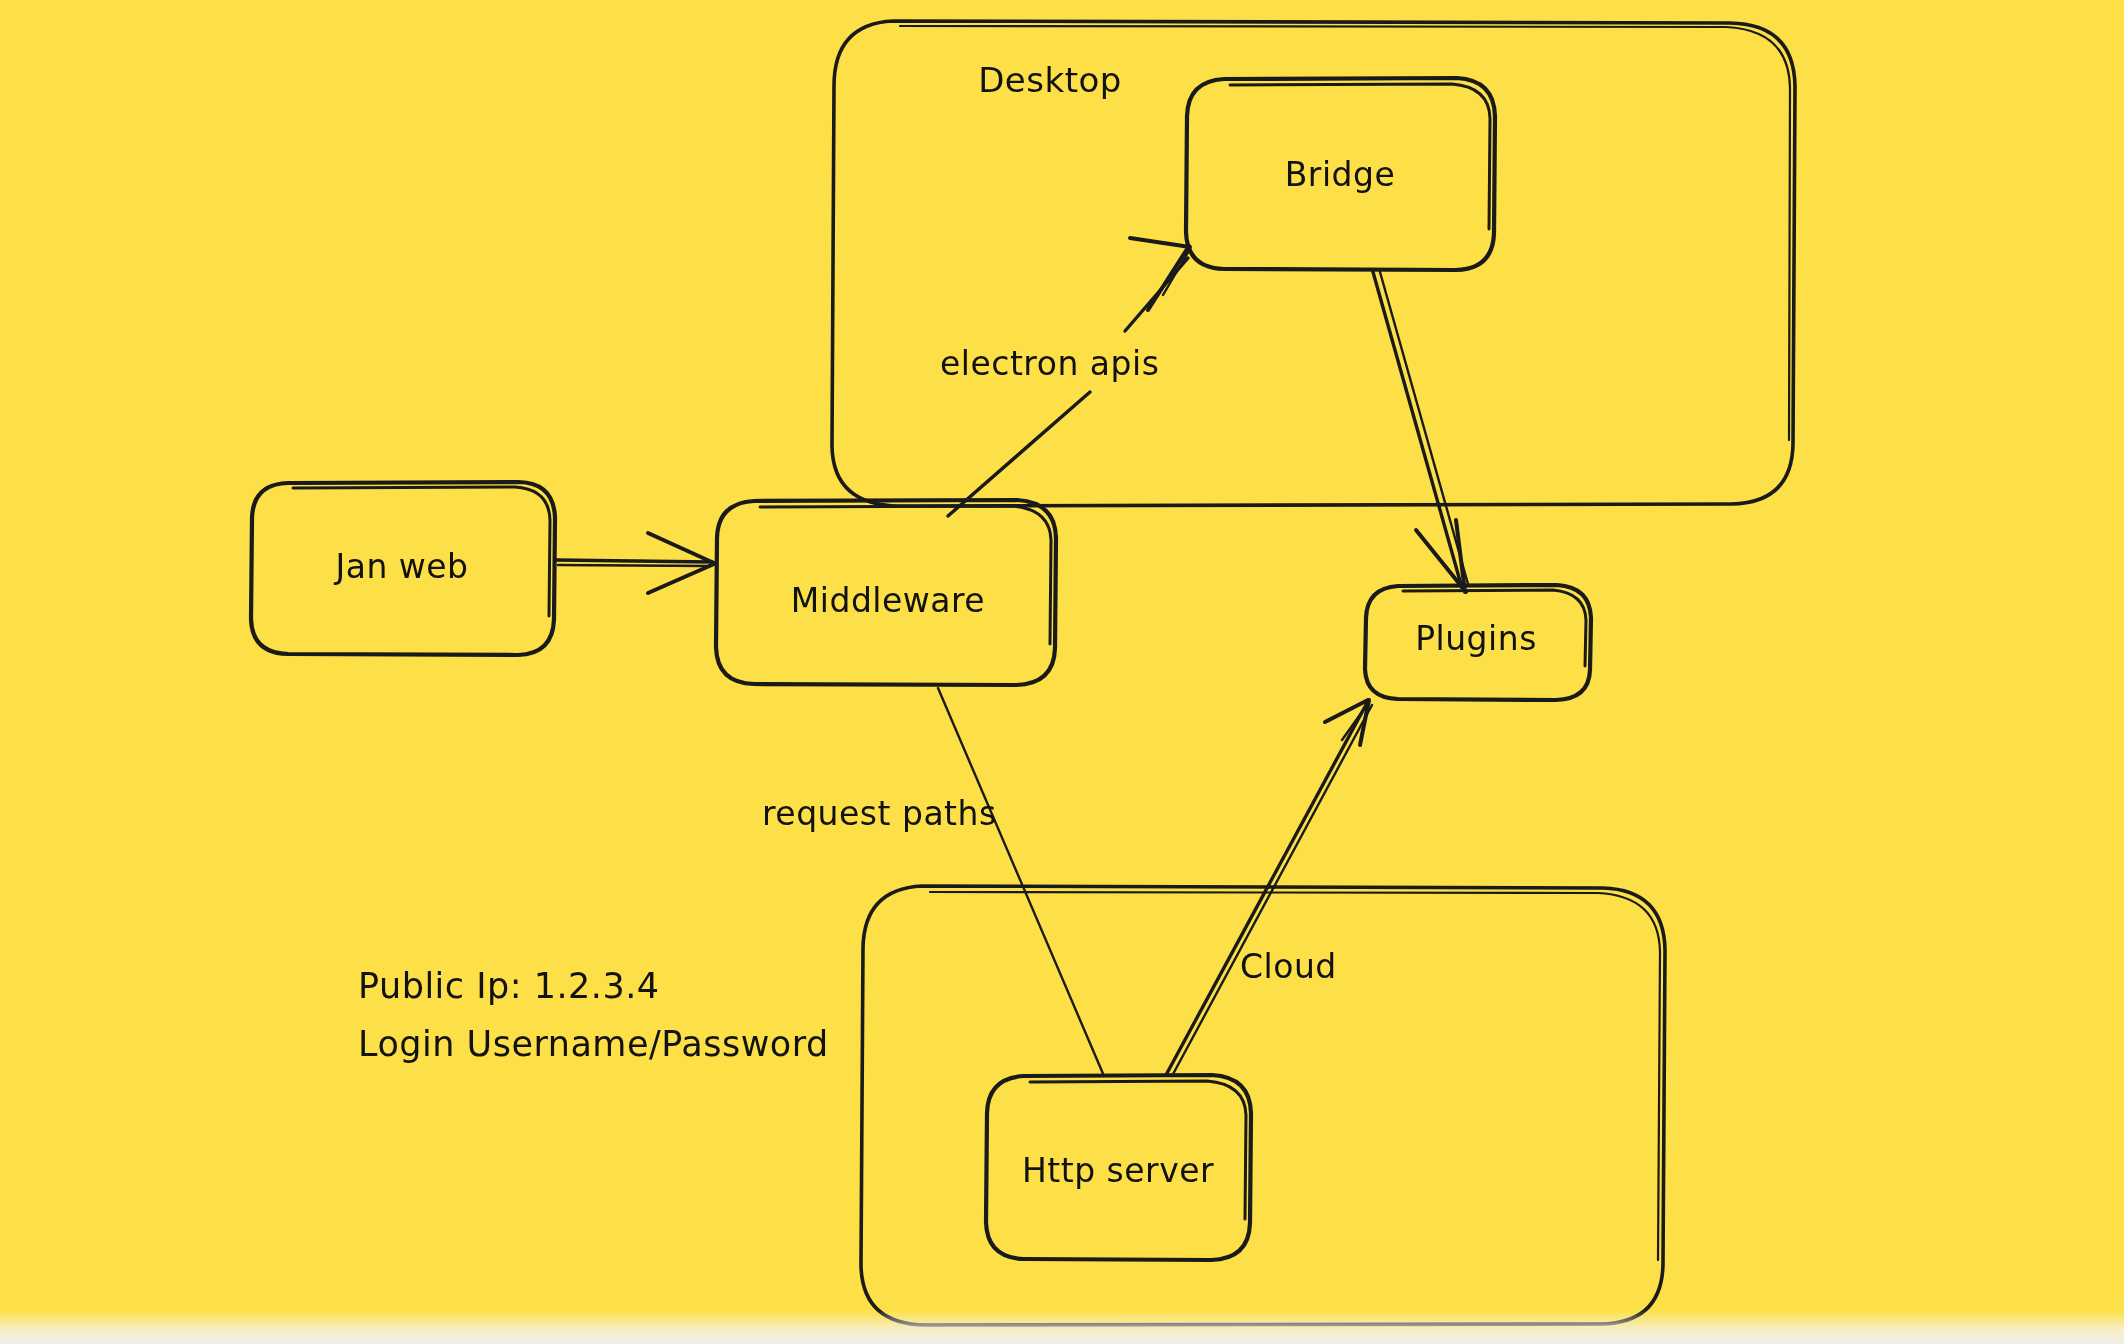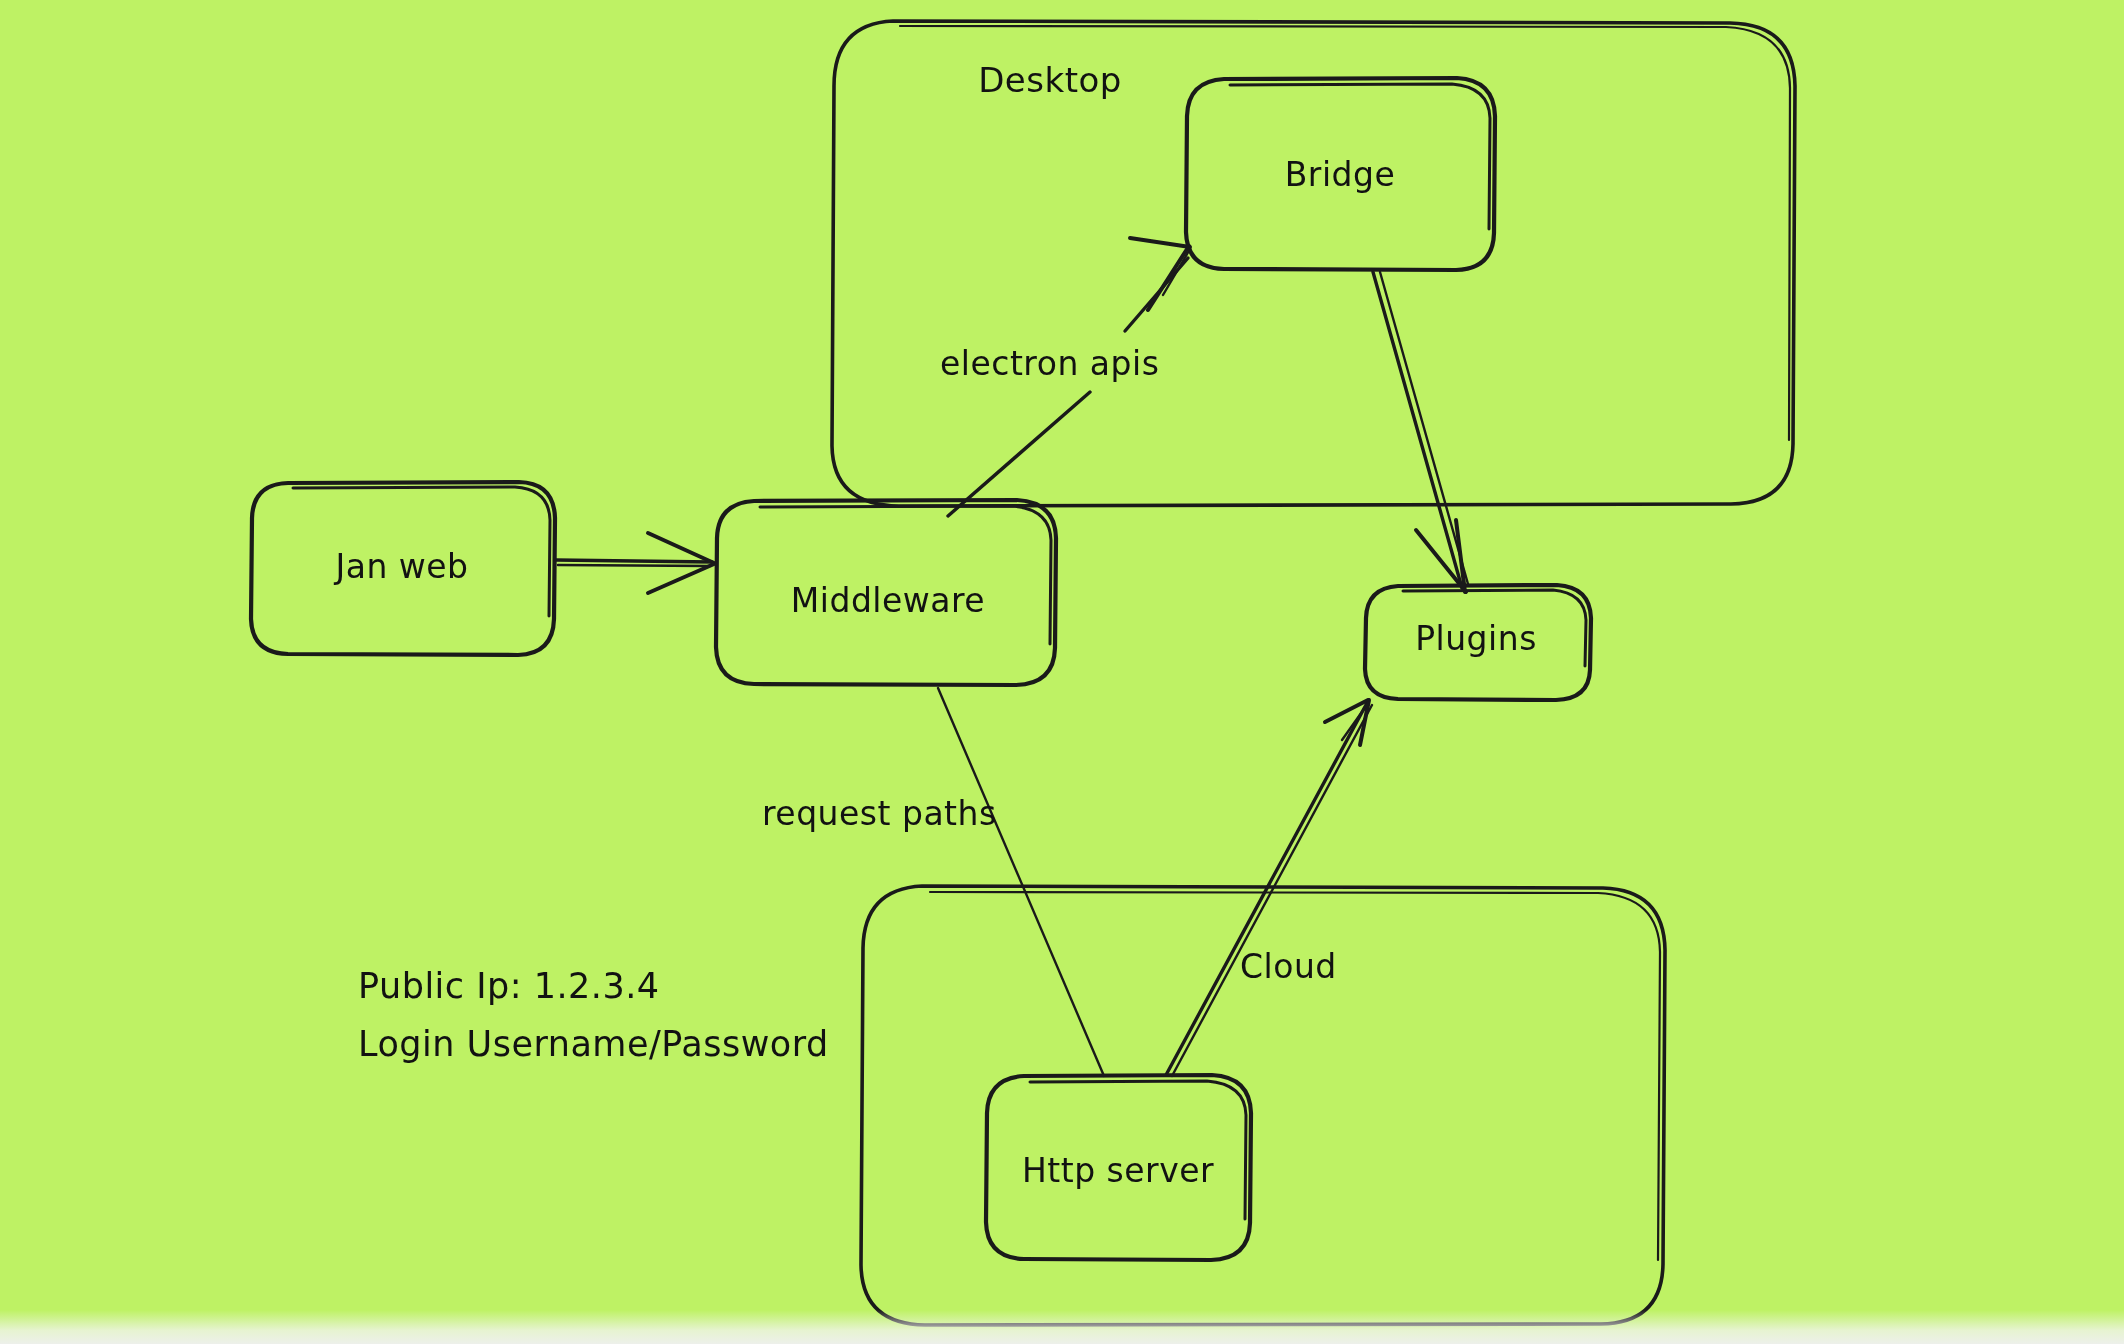--- a/index.html
+++ b/index.html
@@ -13,21 +13,21 @@
     height: 1344px;
     overflow: hidden;
     font-family: "DejaVu Sans", sans-serif;
     position: relative;
   }
   #canvas-root {
     position: absolute;
     inset: 0;
     width: 2124px;
     height: 1344px;
-    background: #bef264;
+    background: #fde047;
   }
   #diagram-svg {
     position: absolute;
     top: 0;
     left: 0;
     width: 2124px;
     height: 1344px;
     display: block;
   }
   .bottom-fade {

